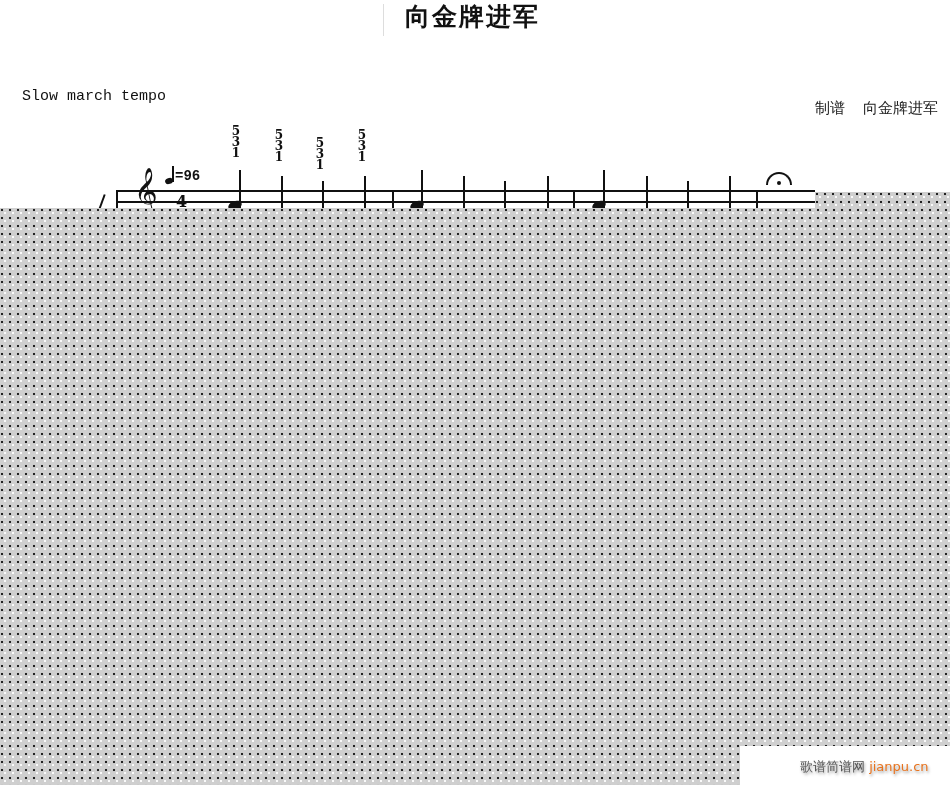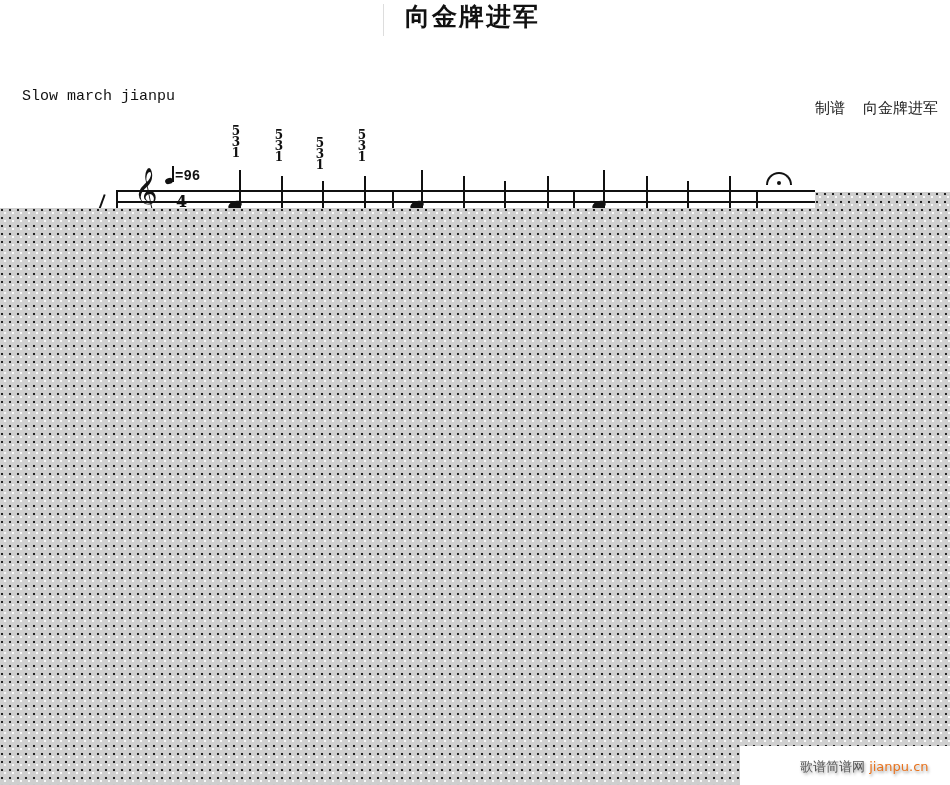--- a/index.html
+++ b/index.html
@@ -67,21 +67,21 @@
     text-align: right;
   }
   .watermark .site { color: #e8731e; }
 </style>
 </head>
 <body>
 
 <div class="title-mark"></div>
 <div class="title">向金牌进军</div>
 
-<div class="tempo-text">Slow march jianpu</div>
+<div class="tempo-text">Slow march tempo</div>
 
 <div class="credit">
   <span>制谱</span><span class="gap"></span><span>向金牌进军</span>
 </div>
 
 <div>
   <div class="slash"></div>
   <div class="staff-line" style="left:116px; top:190px; width:699px;"></div>
   <div class="staff-line" style="left:116px; top:201px; width:699px;"></div>
   <div class="barline" style="left:116px; top:190px; height:18px;"></div>

